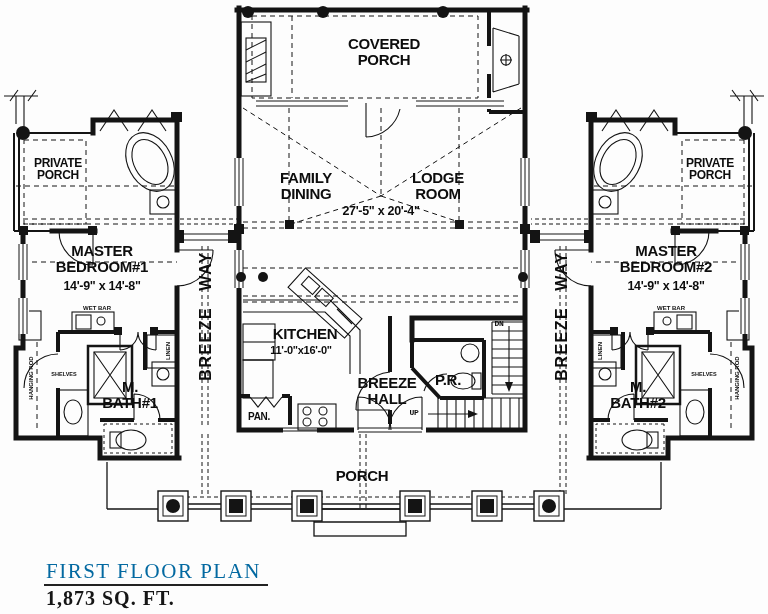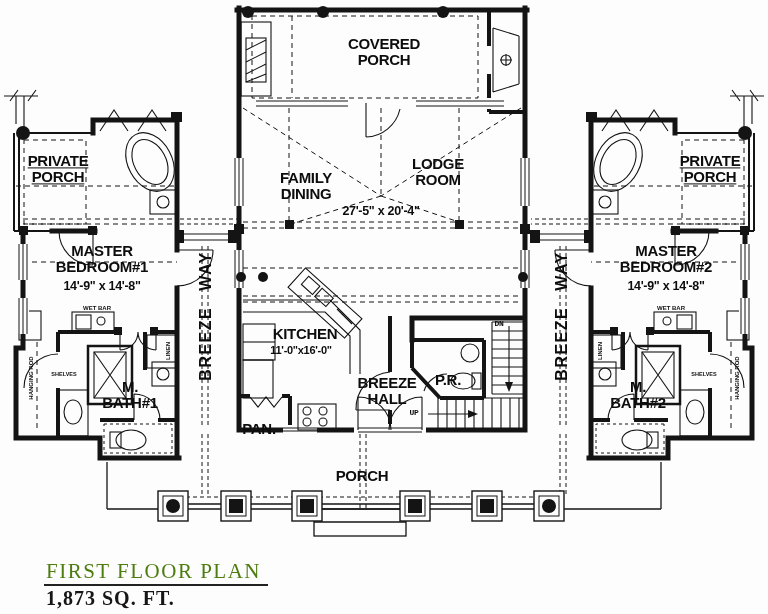--- a/index.html
+++ b/index.html
@@ -8,32 +8,32 @@
     background:#fdfdfd;font-family:"Liberation Sans", sans-serif;color:#111;
   }
   .stage{position:absolute;left:0;top:0;width:768px;height:538px;}
   svg{position:absolute;left:0;top:0;}
   .lbl{
     position:absolute;transform:translate(-50%,-50%);
     font-weight:bold;color:#0d0d0d;text-align:center;
     white-space:pre-line;line-height:1.04;letter-spacing:-0.3px;
   }
   .big{font-size:15px;}
-  .med{font-size:15px;text-decoration:underline;}
+  .med{font-size:12px;}
   .dim{font-size:12.5px;font-weight:bold;}
   .dimsm{font-size:11px;font-weight:bold;}
-  .pan{font-size:15px;margin-top:12px;}
+  .pan{font-size:10px;}
   .tiny{font-size:6px;letter-spacing:0;}
   .micro{font-size:5.5px;letter-spacing:0;}
   .stairtxt{font-size:8px;font-family:Liberation Mono, monospace;}
   .vert{transform:translate(-50%,-50%) rotate(-90deg);white-space:nowrap;}
   .breeze{font-size:16px;letter-spacing:1.5px;word-spacing:10px;}
   .footer-title{
     position:absolute;font-family:"Liberation Serif", serif;font-weight:400;
-    font-size:21px;letter-spacing:1.5px;color:#4d7c0f;white-space:nowrap;
+    font-size:21px;letter-spacing:1.5px;color:#0369a1;white-space:nowrap;
   }
   .footer-area{
     position:absolute;font-family:"Liberation Serif", serif;font-weight:700;
     font-size:20px;letter-spacing:1px;color:#161616;white-space:nowrap;
   }
   .footer-rule{position:absolute;height:0;border-top:2px solid #222;}
 </style>
 </head>
 <body>
 
@@ -297,21 +297,21 @@
 
 <div class="lbl big" style="left:102px;top:259px">MASTER
 BEDROOM#1</div>
 <div class="lbl dim" style="left:102px;top:286px">14'-9" x 14'-8"</div>
 <div class="lbl big" style="left:666px;top:259px">MASTER
 BEDROOM#2</div>
 <div class="lbl dim" style="left:666px;top:286px">14'-9" x 14'-8"</div>
 
 <div class="lbl big" style="left:306px;top:186px">FAMILY
 DINING</div>
-<div class="lbl big" style="left:438px;top:172px">LODGE
+<div class="lbl big" style="left:438px;top:186px">LODGE
 ROOM</div>
 <div class="lbl dim" style="left:381px;top:211px">27'-5" x 20'-4"</div>
 
 <div class="lbl big" style="left:305px;top:334px">KITCHEN</div>
 <div class="lbl dimsm" style="left:301px;top:351px">11'-0"x16'-0"</div>
 
 <div class="lbl big" style="left:387px;top:391px">BREEZE
 HALL</div>
 <div class="lbl big" style="left:448px;top:380px">P.R.</div>
 <div class="lbl pan" style="left:259px;top:417px">PAN.</div>

